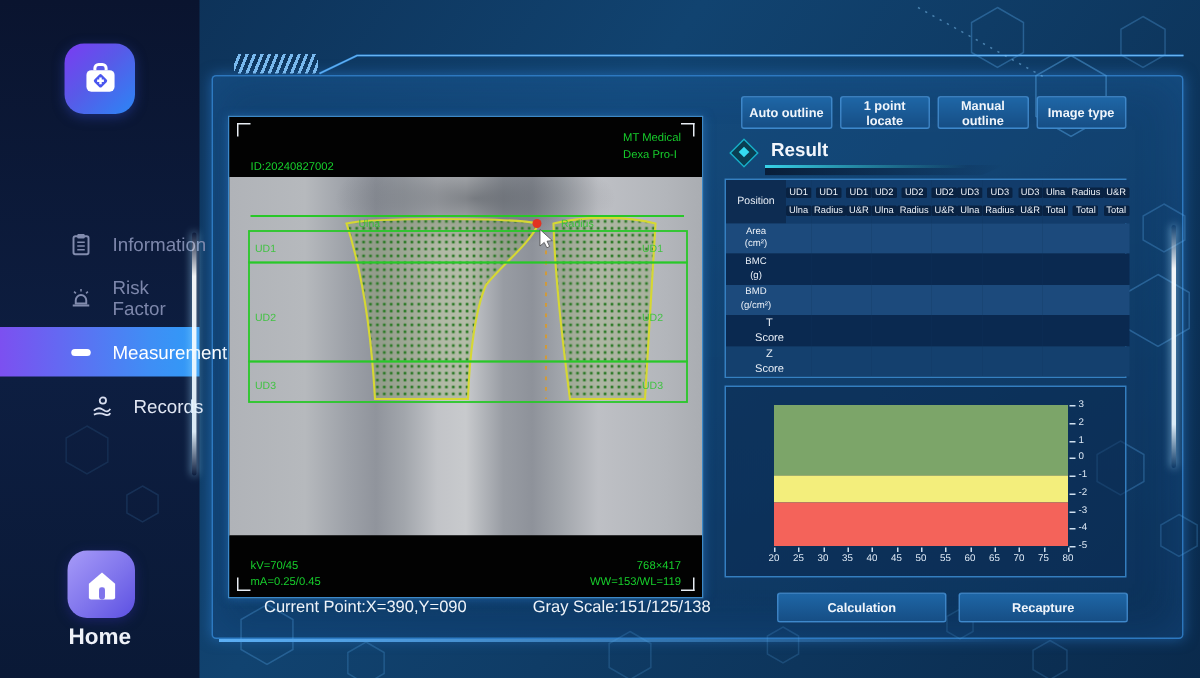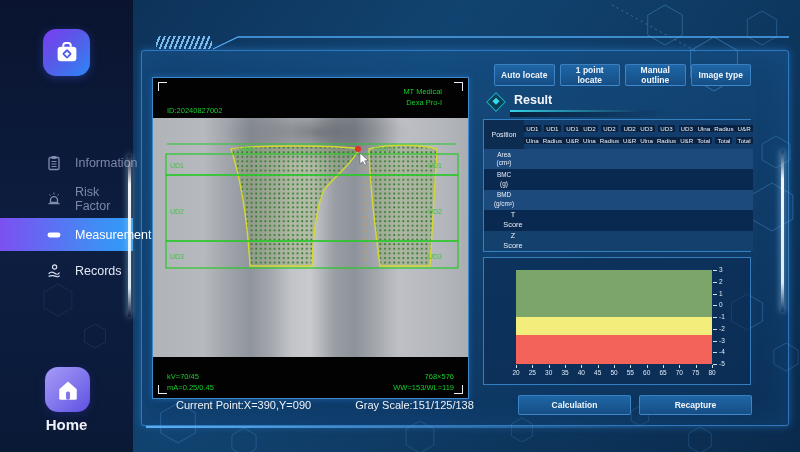--- a/index.html
+++ b/index.html
@@ -36,34 +36,34 @@
   .app-logo svg { width:30px; height:30px; }
   .app-title { position:absolute; left:0; top:82px; width:133px; text-align:center;
     color:#f2f5fb; font-size:15px; font-weight:bold; letter-spacing:.3px; }
   .side-menu { position:absolute; left:0; top:146px; width:133px; }
   .side-item { display:flex; align-items:center; height:33px; padding-left:46px; gap:13px;
     color:#7d87ab; font-size:12.5px; cursor:pointer; margin-bottom:3px; }
   .side-item .side-icon { width:16px; height:16px; color:#828cae; flex:0 0 16px; }
   .side-item svg { width:16px; height:16px; display:block; }
   .side-item.active { background:linear-gradient(90deg,#7c50f0 0%,#3f8ef5 75%,#2f9bf7 100%); color:#ffffff; }
   .side-item.active .side-icon { color:#ffffff; }
-  .side-item.bright { color:#e2e7f3; } .side-item.bright .side-icon { color:#d7ddee; }
+  .side-item.bright { color:#e2e7f3;margin-left:14px; } .side-item.bright .side-icon { color:#d7ddee; }
   .home-btn { position:absolute; left:45px; top:367px; width:45px; height:45px; border-radius:13px;
     background:linear-gradient(135deg,#a79bf8 0%,#7f74ec 55%,#5c50e2 100%);
     box-shadow:0 2px 8px rgba(40,40,140,.55); display:flex; align-items:center; justify-content:center; cursor:pointer; }
   .home-btn svg { width:28px; height:28px; }
   .home-label { position:absolute; left:0; top:416px; width:133px; text-align:center;
     color:#eef1f8; font-size:15px; font-weight:bold; }
 
   
   .image-panel { position:absolute; left:152px; top:77px; width:317px; height:322px; z-index:5;
     border:1px solid rgba(70,160,235,.85); box-shadow:0 0 6px rgba(45,130,215,.5); background:#000; }
   .img-header { position:relative; width:100%; height:40px; background:#020202; overflow:hidden; }
   .hdr-left { position:absolute; left:14px; top:4px; color:#17cf2c; font-size:7.5px; line-height:1.5; white-space:pre; }
-  .hdr-right { position:absolute; right:26px; top:8px; color:#17cf2c; font-size:7.5px; line-height:1.5; text-align:right; }
+  .hdr-right { position:absolute; right:14px; top:8px; color:#17cf2c; font-size:7.5px; line-height:1.5; }
   .img-footer { position:relative; width:100%; height:41px; background:#020202; overflow:hidden; }
   .ftr-left { position:absolute; left:14px; bottom:5px; color:#17cf2c; font-size:7.5px; line-height:1.5; }
   .ftr-right { position:absolute; right:14px; bottom:5px; color:#17cf2c; font-size:7.5px; line-height:1.5; text-align:right; }
   .bracket { position:absolute; width:9px; height:9px; border-color:#e8edf4; border-style:solid; border-width:0; }
   .b-tl { left:5px; top:4px; border-left-width:1.5px; border-top-width:1.5px; }
   .b-tr { right:5px; top:4px; border-right-width:1.5px; border-top-width:1.5px; }
   .b-bl { left:5px; bottom:4px; border-left-width:1.5px; border-bottom-width:1.5px; }
   .b-br { right:5px; bottom:4px; border-right-width:1.5px; border-bottom-width:1.5px; }
   .xray { position:relative; width:100%; height:239px; cursor:crosshair;
     background:
@@ -269,35 +269,35 @@
         <path d="M207,35 l0,11 2.8,-2.4 1.8,3.6 1.8,-0.9 -1.7,-3.5 3.5,-0.4 Z" fill="#ffffff" stroke="#444" stroke-width="0.5"></path>
       </svg>
     </div>
 
     <div class="img-footer">
       <div class="ftr-left">
         <div>kV=70/45</div>
         <div>mA=0.25/0.45</div>
       </div>
       <div class="ftr-right">
-        <div>768×576</div>
+        <div>768×417</div>
         <div>WW=153/WL=119</div>
       </div>
       <div class="bracket b-bl"></div>
       <div class="bracket b-br"></div>
     </div>
   </section>
 
   <div class="status-bar">
     <span>Current Point:X=390,Y=090</span>
     <span>Gray Scale:151/125/138</span>
   </div>
 
   <div class="toolbar" id="toolbar">
-      <button class="tbtn">Auto locate</button>
+      <button class="tbtn">Auto outline</button>
       <button class="tbtn">1 point locate</button>
       <button class="tbtn">Manual outline</button>
       <button class="tbtn">Image type</button>
     </div>
 
   <div class="result-header">
     <span class="diamond-outer">
         <span class="diamond-inner"></span>
       </span>
     <span class="result-title">Result</span>

